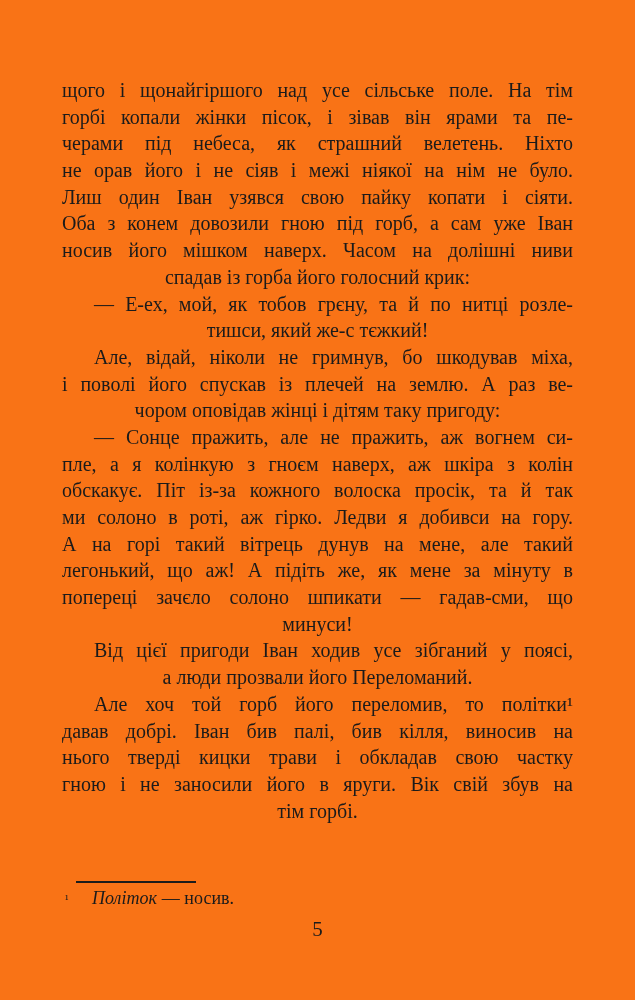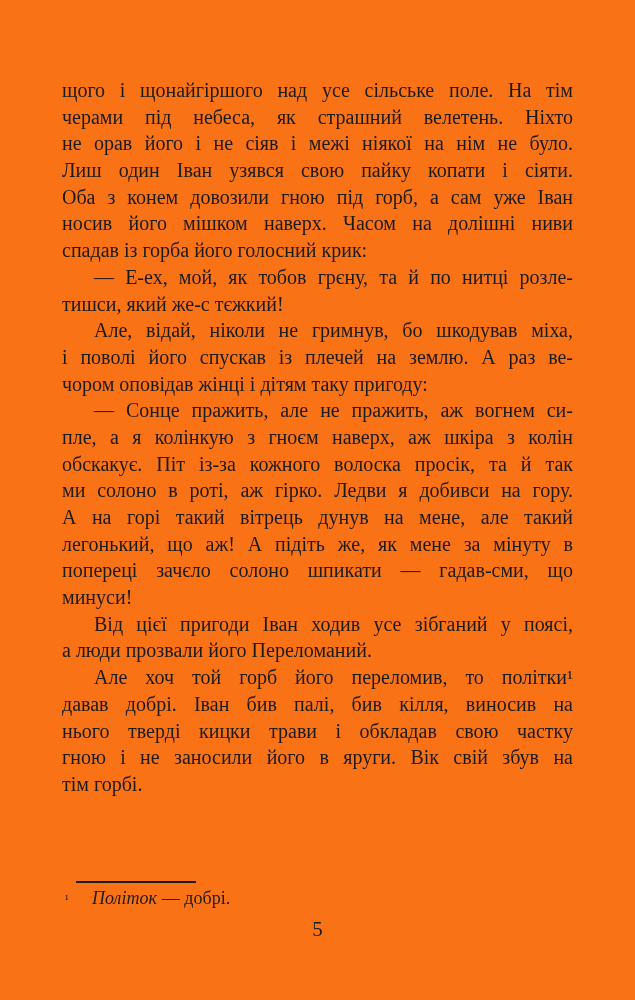--- a/index.html
+++ b/index.html
@@ -28,21 +28,21 @@
     height: 26.7px;
     line-height: 26.7px;
     overflow: hidden;
     white-space: normal;
   }
   .line.just {
     text-align: justify;
     text-align-last: justify;
   }
   .line.last {
-    text-align: left;
+    text-align: center;
   }
   .line.indent {
     text-indent: 32px;
   }
   .footnote-rule {
     position: absolute;
     left: 76px;
     top: 881px;
     width: 120px;
     height: 0;
@@ -81,20 +81,21 @@
   }
 </style>
 </head>
 <body>
 
 <div class="page">
 
   <div class="text-block">
       <div class="para">
         <div class="line just">щого і щонайгіршого над усе сільське поле. На тім</div>
+        <div class="line just">горбі копали жінки пісок, і зівав він ярами та пе-</div>
         <div class="line just">черами під небеса, як страшний велетень. Ніхто</div>
         <div class="line just">не орав його і не сіяв і межі ніякої на нім не було.</div>
         <div class="line just">Лиш один Іван узявся свою пайку копати і сіяти.</div>
         <div class="line just">Оба з конем довозили гною під горб, а сам уже Іван</div>
         <div class="line just">носив його мішком наверх. Часом на долішні ниви</div>
         <div class="line last">спадав із горба його голосний крик:</div>
       </div>
       <div class="para">
         <div class="line just indent">— Е-ех, мой, як тобов грєну, та й по нитці розле-</div>
         <div class="line last">тишси, який же-с тєжкий!</div>
@@ -123,18 +124,18 @@
         <div class="line just">давав добрі. Іван бив палі, бив кілля, виносив на</div>
         <div class="line just">нього тверді кицки трави і обкладав свою частку</div>
         <div class="line just">гною і не заносили його в яруги. Вік свій збув на</div>
         <div class="line last">тім горбі.</div>
       </div>
     </div>
 
   <div class="footnote-rule"></div>
 
   <div class="footnote">
-    <span class="fn-marker">¹</span><span class="fn-term">Політок</span><span class="fn-def">— добрі.</span>
+    <span class="fn-marker">¹</span><span class="fn-term">Політок</span><span class="fn-def">— носив.</span>
   </div>
 
   <div class="page-number">5</div>
 
 </div>
 
 </body></html>

